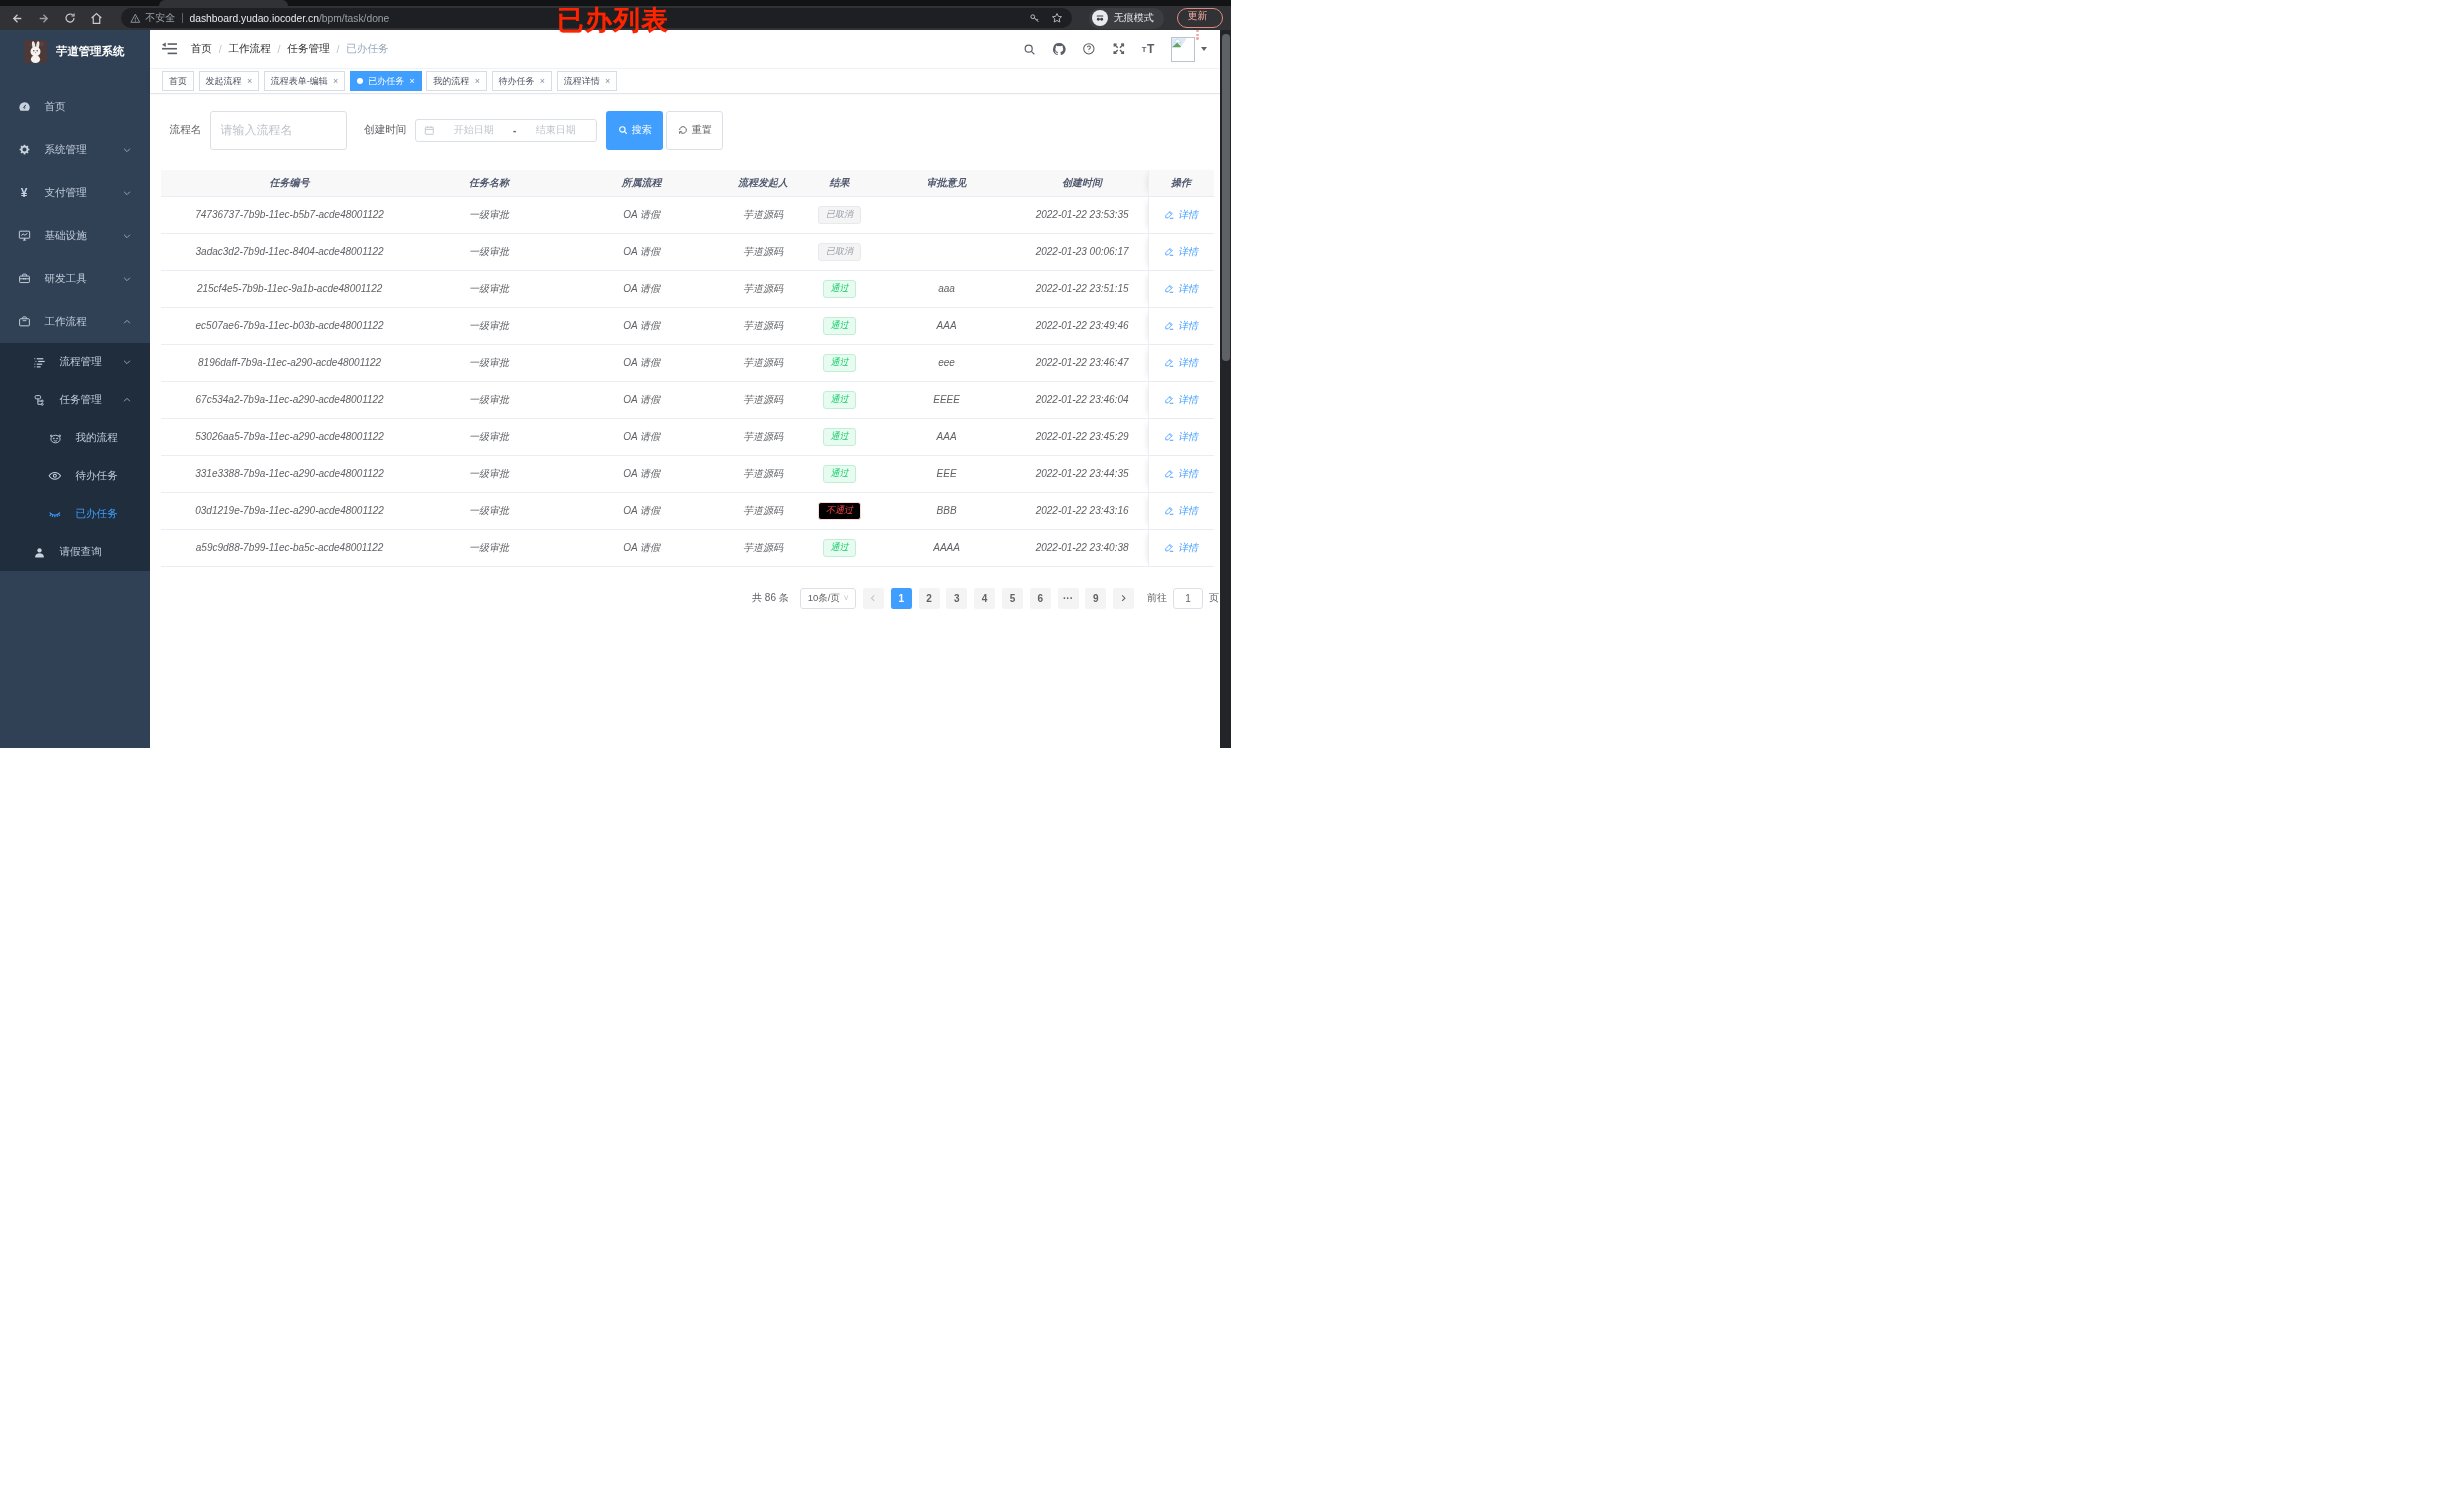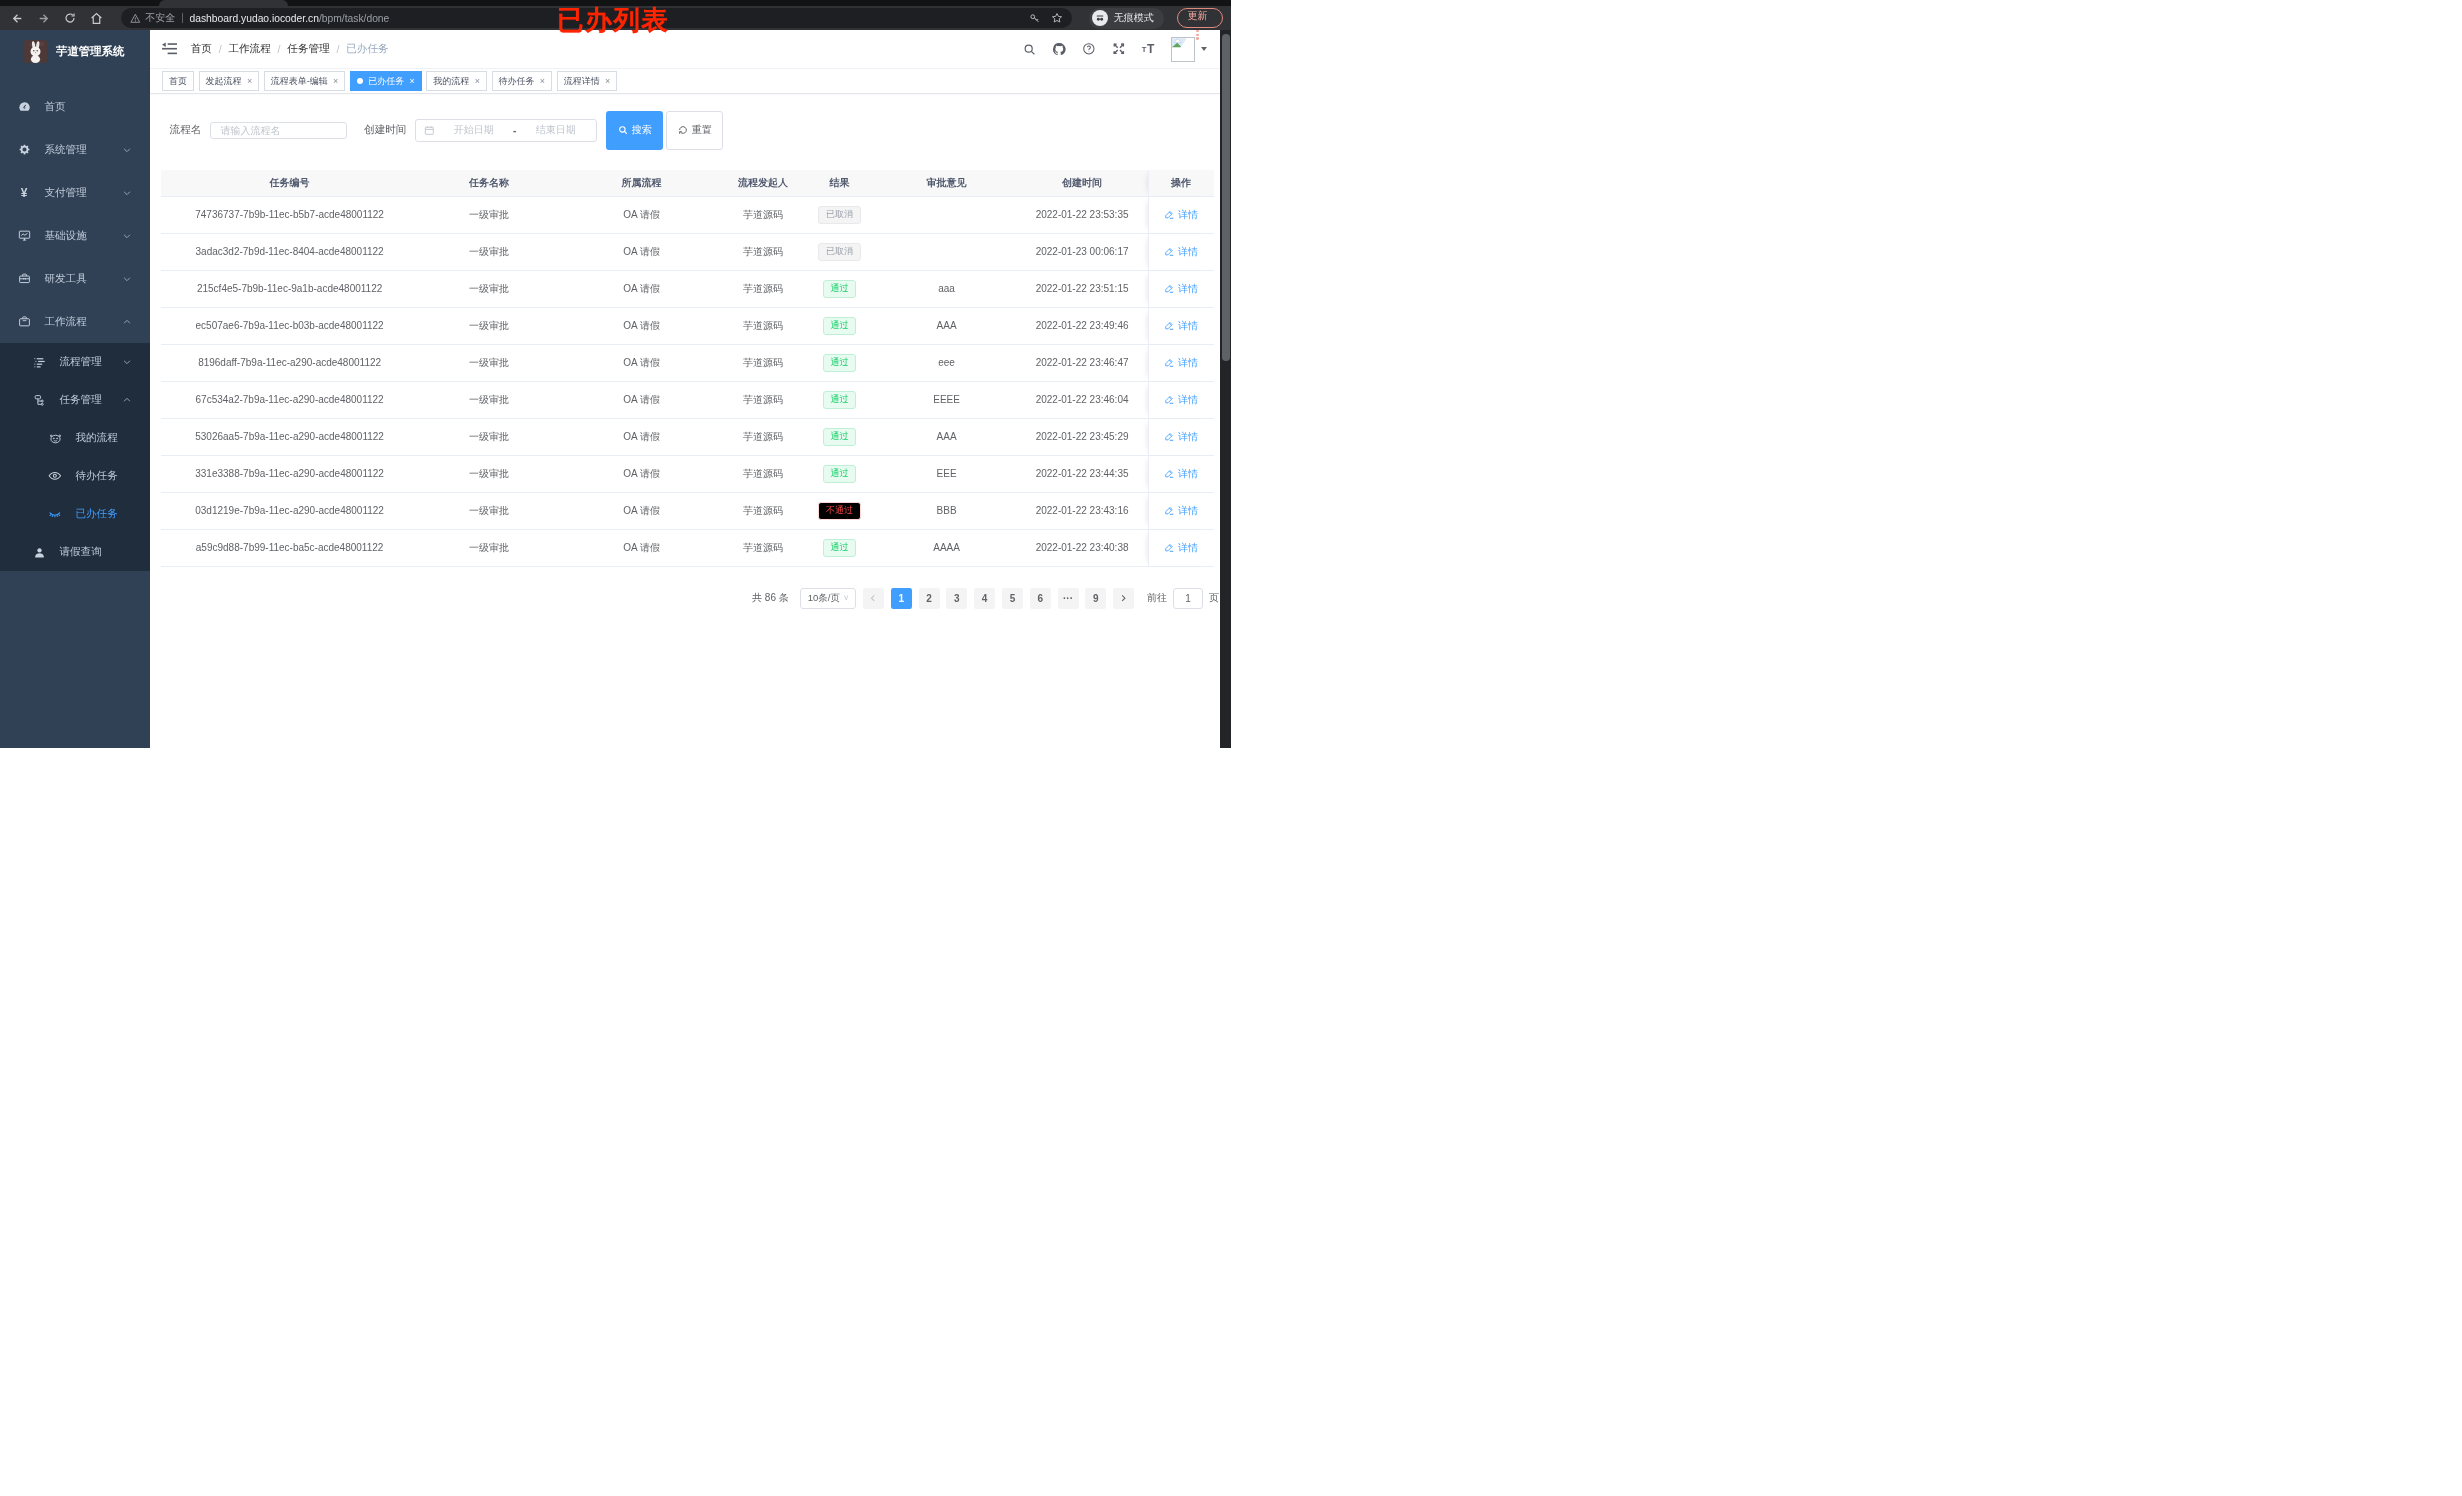--- a/index.html
+++ b/index.html
@@ -72,32 +72,32 @@
   .tag { height:20px; border:0.8px solid #d8dce5; background:#fff; color:#495060; font-size:9px; padding:0 6px; display:flex; align-items:center; gap:3.8px; cursor:pointer; white-space:nowrap; }
   .tag .tag-x { font-size:9px; color:#868e9c; margin-left:1.5px; }
   .tag.active { background:#409EFF; border-color:#409EFF; color:#fff; }
   .tag.active .tag-x { color:#fff; }
   .tag-dot { width:6px; height:6px; border-radius:50%; background:#fff; margin-right:1.5px; }
 
   
   .content { flex:1; padding:10.6px 0 0 10.6px; }
   .filters { display:flex; align-items:center; margin:6px 0 20px 9px; font-size:10.6px; color:#606266; }
   .f-label { margin-right:9px; white-space:nowrap; }
-  .name-input { width:137px; height:17px; border:0.8px solid #dcdfe6; border-radius:3px; padding:0 9px; font-size:10px; color:#606266; outline:none; font-family:inherit; }
+  .name-input { width:137px; height:39px; border:0.8px solid #dcdfe6; border-radius:3px; padding:0 9px; font-size:12px; color:#606266; outline:none; font-family:inherit; }
   .name-input::placeholder { color:#bfc4cc; }
   .f-label2 { margin:0 9px 0 16.7px; }
   .daterange { width:182px; height:23px; border:0.8px solid #dcdfe6; border-radius:3px; display:flex; align-items:center; padding:0 7.6px; gap:6px; color:#bfc4cc; font-size:10px; }
   .daterange .d-sep { color:#606266; font-weight:700; }
   .daterange span.ph { flex:1; text-align:center; }
   .btn { height:39px; border-radius:3px; font-size:10px; display:flex; align-items:center; gap:3.8px; padding:0 10.6px; cursor:pointer; border:0.8px solid transparent; white-space:nowrap; }
   .btn-search { background:#409EFF; color:#fff; margin-left:9px; }
   .btn-reset { background:#fff; color:#606266; border-color:#dcdfe6; margin-left:3px; }
 
   
-  .tbl { width:1053px; margin-top:16.7px; font-size:10px; }
+  .tbl { width:1053px; margin-top:16.7px; font-size:10px;font-style:italic; }
   .thead, .trow { display:grid; grid-template-columns:258px 141px 164px 79px 74px 140px 131px 66px; align-items:stretch; }
   .thead { background:#f8f8f9; border-bottom:0.8px solid #e8ecf4; }
   .thead .cell { height:26px; color:#515a6e; font-weight:700; }
   .cell { display:flex; align-items:center; justify-content:center; text-align:center; overflow:hidden; white-space:nowrap; }
   .trow { border-bottom:0.8px solid #e9eef5; background:#fff; }
   .trow .cell { height:36px; color:#606266; }
   .col-op { border-left:0.8px solid #ebeef5; box-shadow:-4.6px 0 6px -4.6px rgba(0,0,0,.12); background:#fff; }
   .thead .col-op { background:#f8f8f9; }
   .badge { display:inline-block; padding:1.5px 6.8px; font-size:9px; border-radius:3px; border:0.8px solid transparent; line-height:13px; }
   .badge.pass { color:#13ce66; background:#e8fbf1; border-color:#bff0d5; }

